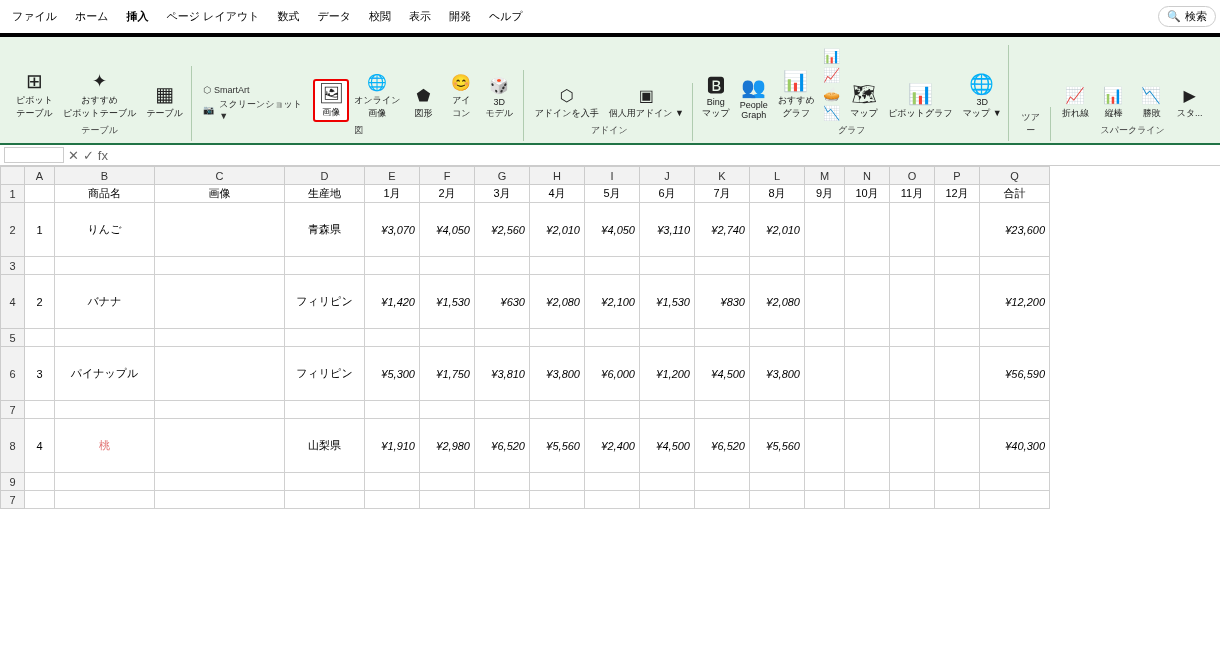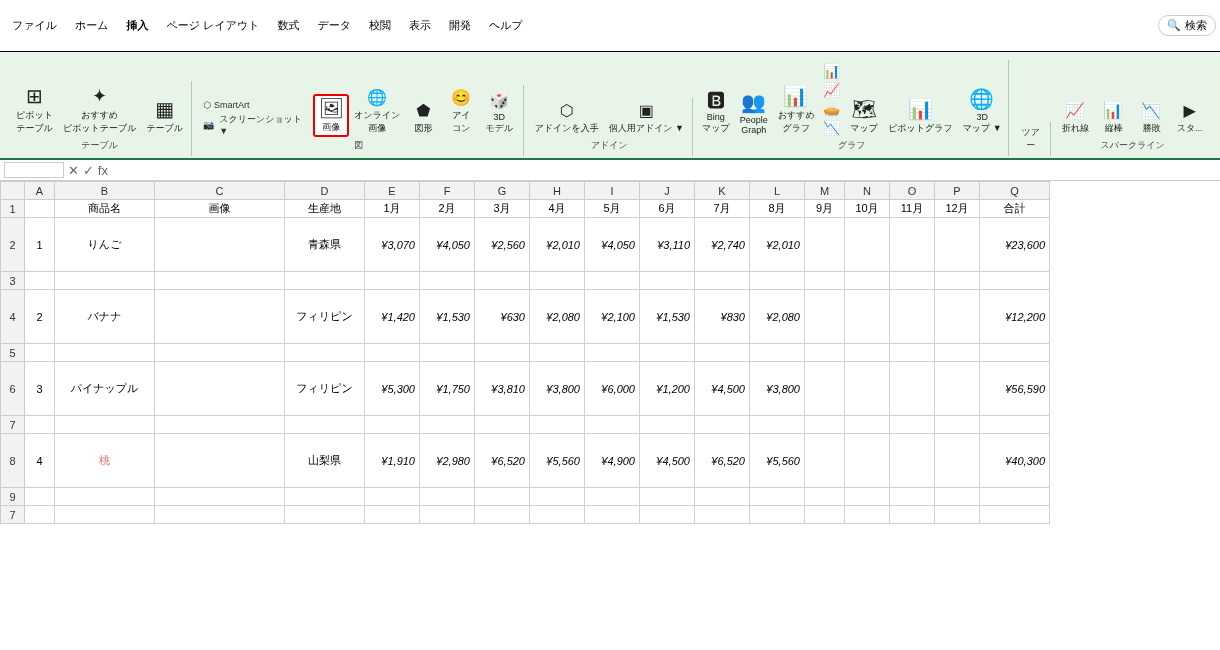--- a/index.html
+++ b/index.html
@@ -3,22 +3,22 @@
   <meta charset="utf-8">
   <style>
     * { box-sizing: border-box; margin: 0; padding: 0; }
     body { font-family: 'Meiryo', 'MS Gothic', sans-serif; font-size: 11px; background: #fff; overflow: hidden; }
 
     
     .menu-bar {
       display: flex;
       align-items: center;
       background: #fff;
-      border-bottom: 1px solid #000000;
-      padding: 15px 4px;
+      border-bottom: 4px solid #000000;
+      padding: 6px 4px;
       gap: 2px;
     }
     .menu-item {
       padding: 3px 8px;
       cursor: pointer;
       font-size: 11px;
       border-radius: 2px;
     }
     .menu-item.active { color: #000; font-weight: bold; }
 
@@ -540,21 +540,21 @@
         <tr style="height: 54px;">
     <td class="row-header" rowspan="1" style="vertical-align:middle; text-align:center;">8</td>
     <td class="data-cell cell-center">4</td>
     <td class="data-cell cell-center" style="color:#e07070;">桃</td>
     <td class="data-cell cell-center"></td>
     <td class="data-cell cell-center">山梨県</td>
     <td class="data-cell cell-right">¥1,910</td>
     <td class="data-cell cell-right">¥2,980</td>
     <td class="data-cell cell-right">¥6,520</td>
     <td class="data-cell cell-right">¥5,560</td>
-    <td class="data-cell cell-right">¥4,900</td>
+    <td class="data-cell cell-right">¥2,400</td>
     <td class="data-cell cell-right">¥4,500</td>
     <td class="data-cell cell-right">¥6,520</td>
     <td class="data-cell cell-right">¥5,560</td>
     <td class="data-cell"></td>
     <td class="data-cell"></td>
     <td class="data-cell"></td>
     <td class="data-cell"></td>
     <td class="data-cell cell-right">¥40,300</td>
   </tr>
         <tr style="height: 18px;">

